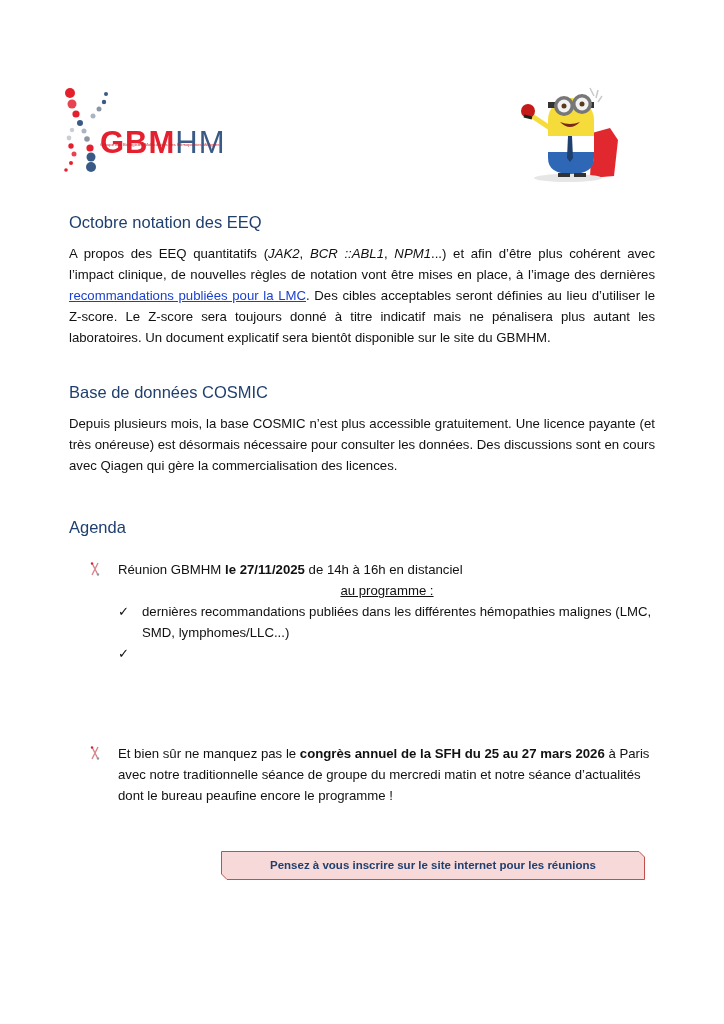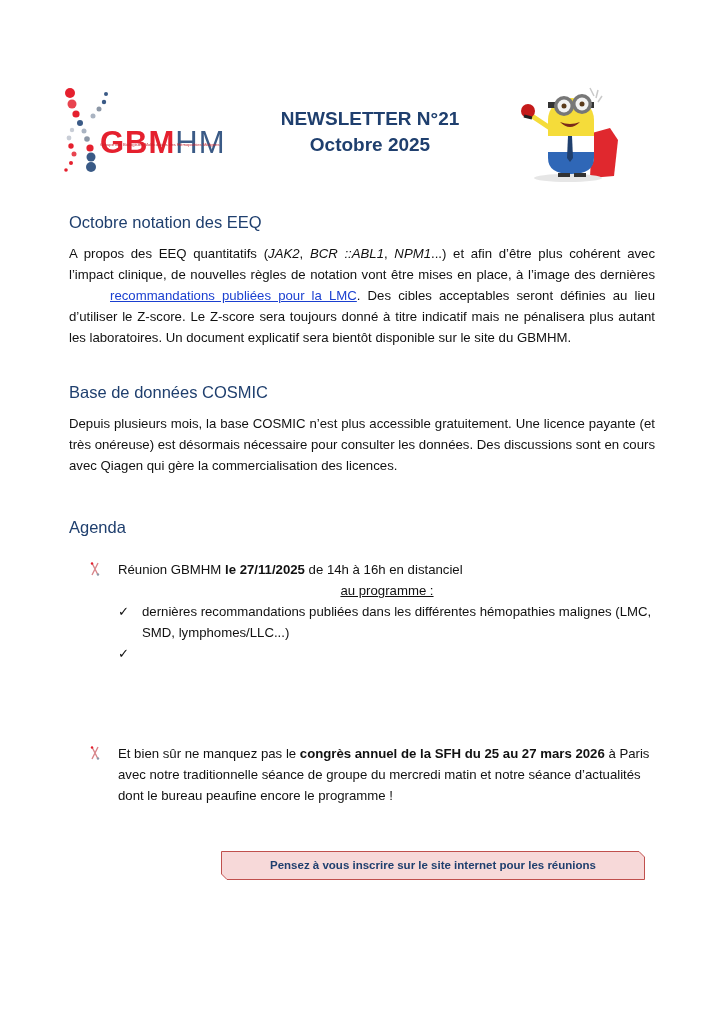--- a/index.html
+++ b/index.html
@@ -18,21 +18,21 @@
 
   .title-block { position: absolute; left: 260px; top: 106px; width: 220px; text-align: center;
                  color: #1f3f6e; font-weight: bold; font-size: 19px; line-height: 26px; }
 
   .mascot { position: absolute; left: 510px; top: 78px; width: 140px; height: 110px; }
 
   
   .section-title { position: absolute; left: 69px; color: #1f3f6e; font-size: 16.5px; font-weight: normal; }
   .para { position: absolute; left: 69px; width: 586px; font-size: 13.2px; line-height: 21px;
           text-align: justify; color: #111; }
-  .para a { color: #1a3fd0; text-decoration: underline; margin-left: 41px; }
+  .para a { color: #1a3fd0; text-decoration: underline; }
   .para em { }
 
   
   .agenda-item { position: absolute; left: 90px; width: 566px; font-size: 13.2px; line-height: 21px; color: #111; }
   .bullet-x { position: absolute; left: 0; top: 3px; width: 10px; height: 14px; }
   .agenda-text { margin-left: 28px; }
   .agenda-text b { font-weight: bold; }
   .sub-heading { text-decoration: underline; text-align: center; }
   .checks { list-style: none; margin: 0; padding: 0; }
   .checks li { position: relative; padding-left: 24px; }
@@ -70,24 +70,20 @@
       <circle cx="12" cy="70" r="2.5" fill="#e8444f"></circle>
       <circle cx="9" cy="79" r="2" fill="#e5202e"></circle>
       <circle cx="4" cy="86" r="1.8" fill="#e5202e"></circle>
     </svg>
     <div class="logo-word">
       <span class="red">GBM</span><span class="blue">HM</span>
     </div>
     <div class="logo-tag">Groupe des Biologistes Moléculaires des Hémopathies Malignes</div>
   </div>
 
-  <div class="title-block">
-    <div>NEWSLETTER N°21</div>
-    <div>Octobre 2025</div>
-  </div>
 
   <div class="mascot">
     <svg width="140" height="110" viewBox="0 0 140 110">
 
       <path d="M82 55 L100 50 L108 62 L104 98 L80 100 Z" fill="#e0282e"></path>
 
       <ellipse cx="58" cy="100" rx="34" ry="4" fill="#e6e6e6"></ellipse>
 
       <rect x="38" y="20" width="46" height="76" rx="22" fill="#f5dc3a"></rect>
 

